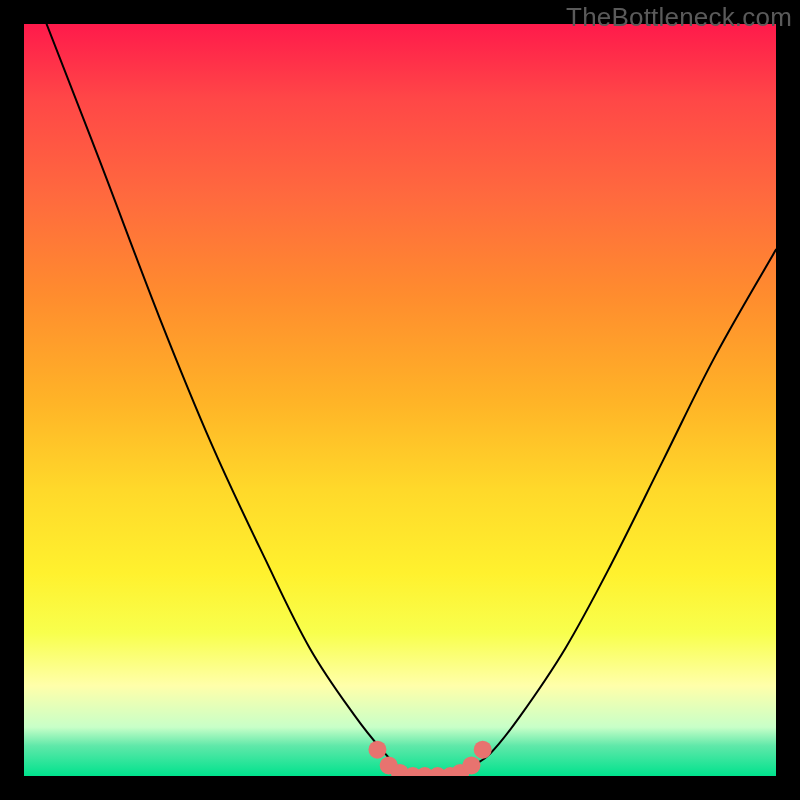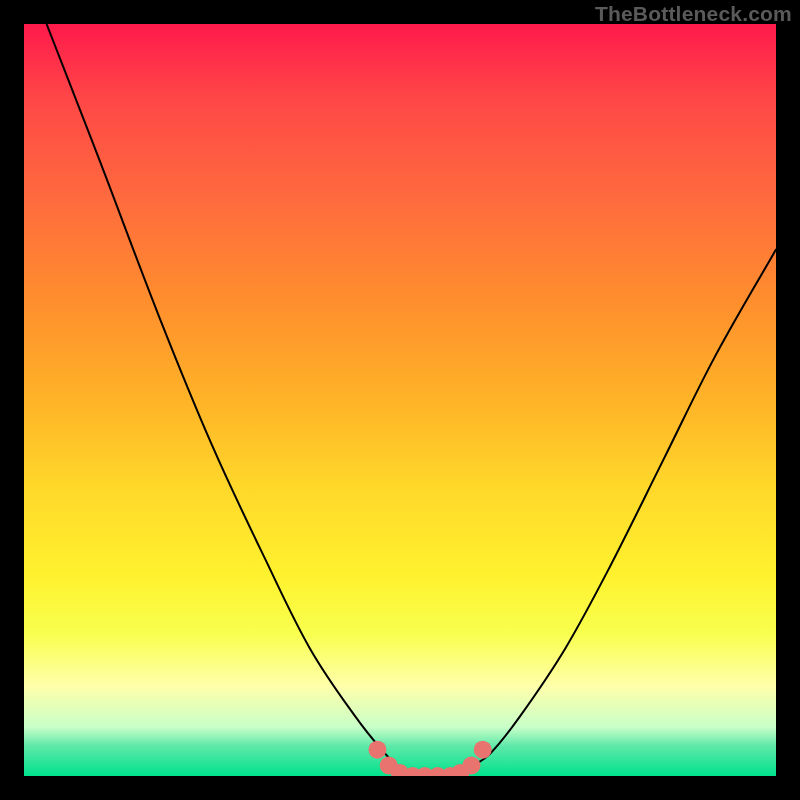--- a/index.html
+++ b/index.html
@@ -29,22 +29,22 @@
       #ffffaa 88%,
       #c8ffc8 93.5%,
       #5fe8a9 96%,
       #00e28d 100%
     );
   }
   .watermark {
     position: absolute;
     top: 2px;
     right: 8px;
-    font-size: 21px;
-    font-weight: 700;
+    font-size: 26px;
+    font-weight: 400;
     color: #5a5a5a;
     letter-spacing: 0.2px;
     z-index: 20;
   }
   svg.curves {
     position: absolute;
     left: 0;
     top: 0;
     width: 752px;
     height: 752px;

